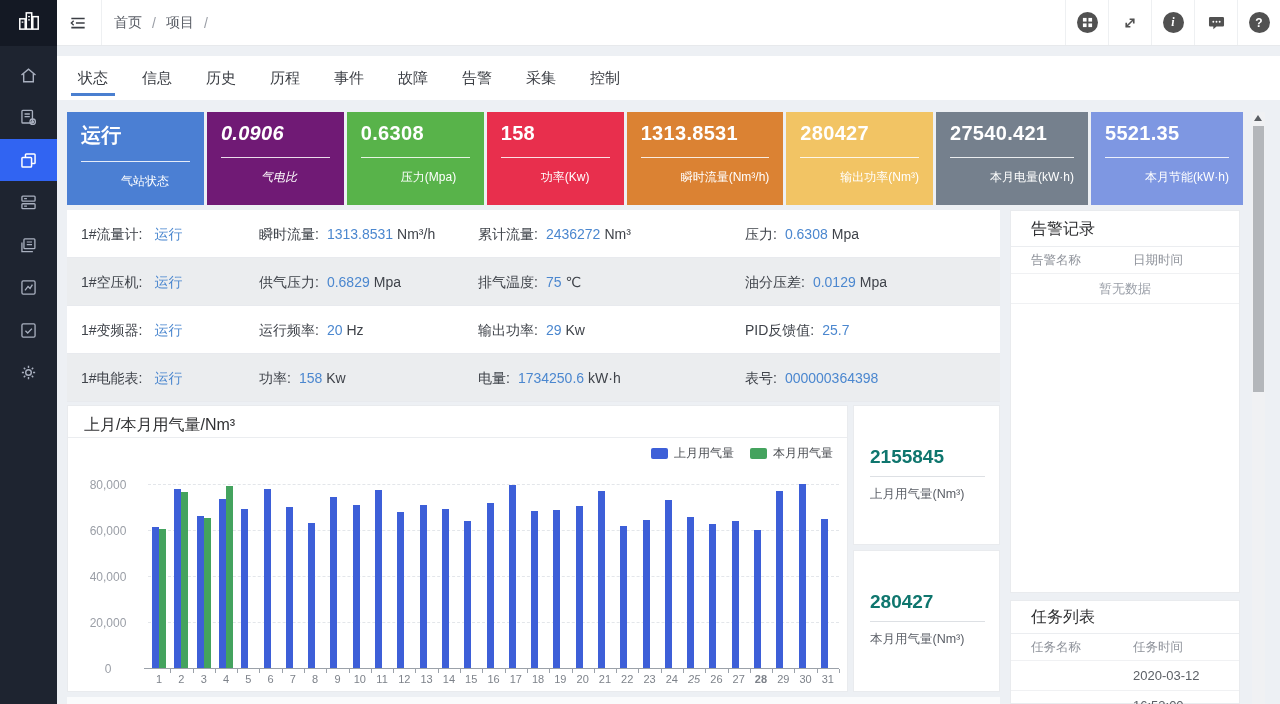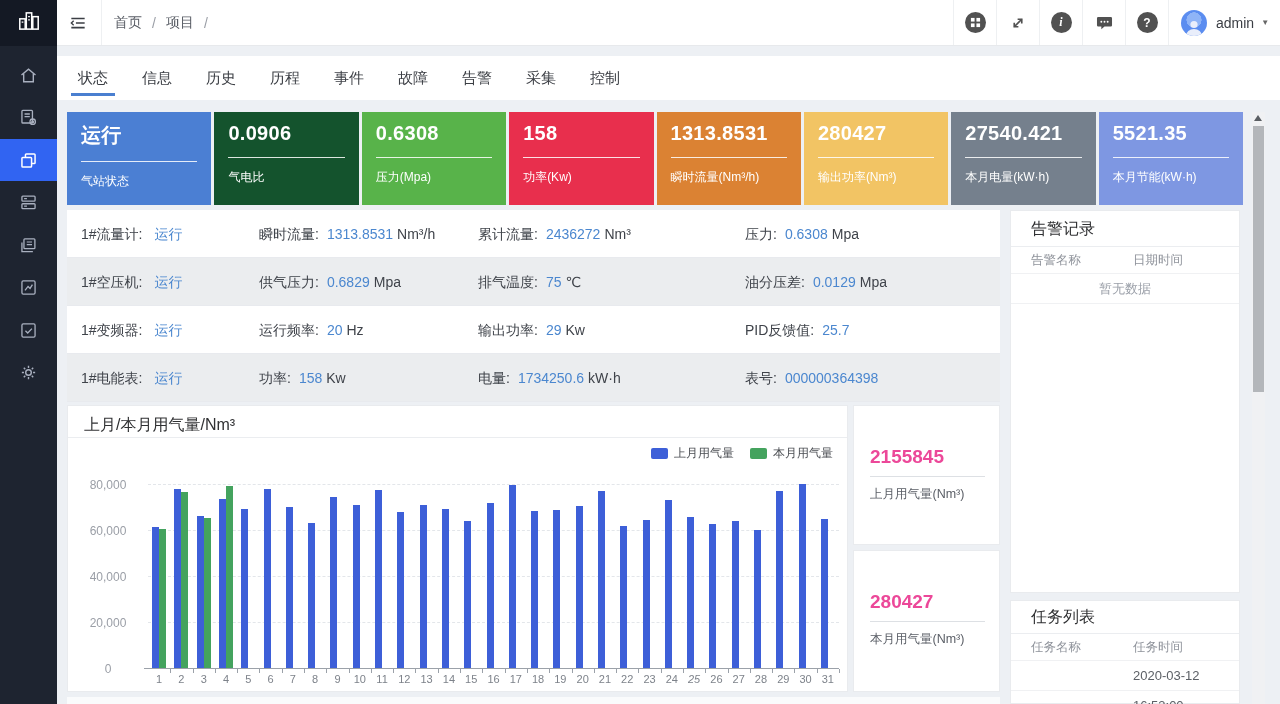--- a/index.html
+++ b/index.html
@@ -35,21 +35,21 @@
   
   .tabbar { position:absolute; left:57px; top:56px; width:1223px; height:44px; background:#fff; display:flex; align-items:stretch; padding-left:21px; }
   .tab { position:relative; display:flex; align-items:center; margin-right:34px; font-size:15px; color:#3b3e44; cursor:pointer; }
   .tab.active::after { content:""; position:absolute; left:50%; transform:translateX(-50%); bottom:4px; width:44px; height:3px; background:#4a7fd0; }
 
   
   .cards-row { position:absolute; left:67px; top:112px; width:1176px; height:93px; display:flex; gap:3px; }
   .stat-card { flex:1; color:#fff; padding:10px 14px 0 14px; cursor:default; }
   .stat-card .val { font-size:20px; font-weight:bold; letter-spacing:0.3px; white-space:nowrap; }
   .stat-card .rule { height:1px; background:rgba(255,255,255,0.85); margin-top:12px; }
-  .stat-card .lbl { font-size:12px; margin-top:11px; white-space:nowrap; }
+  .stat-card .lbl { font-size:12px; margin-top:11px; white-space:nowrap;margin-left:40px; }
 
   
   .device-rows { position:absolute; left:67px; top:210px; width:933px; }
   .device-row { position:relative; height:48px; line-height:48px; font-size:14px; border-bottom:1px solid #e8eaee; }
   .device-row:nth-child(odd) { background:#fff; }
   .device-row:nth-child(even) { background:#ebedef; }
   .drc { position:absolute; top:0; white-space:nowrap; }
   .drc.c1 { left:14px; }
   .drc.c2 { left:192px; }
   .drc.c3 { left:411px; }
@@ -72,21 +72,21 @@
   .gridline { position:absolute; left:0; right:0; height:0; border-top:1px dashed #e3e6ea; }
   .x-axis { position:absolute; left:-4px; right:0; height:0; border-top:1px solid #9ba1a9; }
   .tickmark { position:absolute; width:1px; height:4px; background:#9ba1a9; }
   .ytick { position:absolute; left:-72px; width:64px; text-align:center; font-size:12px; color:#9a9ea6; }
   .xtick { position:absolute; top:222px; width:22px; text-align:center; font-size:11px; color:#7d828a; }
   .bar { position:absolute; }
 
   
   .sum-card-a { left:853px; top:405px; width:147px; height:140px; }
   .sum-card-b { left:853px; top:550px; width:147px; height:142px; }
-  .sum-val { position:absolute; left:16px; top:40px; font-size:19px; font-weight:bold; color:#ec4899; }
+  .sum-val { position:absolute; left:16px; top:40px; font-size:19px; font-weight:bold; color:#0f766e; }
   .sum-rule { position:absolute; left:16px; width:115px; top:70px; height:1px; background:#dde0e4; }
   .sum-lbl { position:absolute; left:16px; top:80px; font-size:12.5px; color:#5a5e66; white-space:nowrap; }
 
   
   .alarm-panel { left:1010px; top:210px; width:230px; height:383px; }
   .panel-title { position:absolute; left:20px; top:0; height:35px; line-height:35px; font-size:16px; color:#303133; }
   .panel-title-rule { position:absolute; left:0; right:0; top:35px; height:1px; background:#ebedf0; }
   .panel-cols { position:absolute; left:0; right:0; top:36px; height:27px; line-height:27px; font-size:12.5px; color:#8f939b; border-bottom:1px solid #f0f1f3; }
   .col-1 { position:absolute; left:20px; }
   .col-2 { position:absolute; left:122px; }
@@ -159,30 +159,20 @@
         <svg width="19" height="19" viewBox="0 0 24 24">
             <path fill="#515151" d="M4 5h16a1.5 1.5 0 0 1 1.5 1.5v9A1.5 1.5 0 0 1 20 17h-8l-4 3.4V17H4a1.5 1.5 0 0 1-1.5-1.5v-9A1.5 1.5 0 0 1 4 5z"></path>
             <circle cx="8" cy="11" r="1.2" fill="#fff"></circle>
             <circle cx="12" cy="11" r="1.2" fill="#fff"></circle>
             <circle cx="16" cy="11" r="1.2" fill="#fff"></circle>
           </svg>
       </div>
       <div class="hdr-cell">
         <span class="circle-icon">?</span>
       </div>
-      <div class="user-cell">
-        <span class="avatar">
-          <svg width="20" height="16" viewBox="0 0 20 16">
-              <circle cx="10" cy="4.5" r="3.6" fill="#e9eefb"></circle>
-              <path d="M2 16 a8 7 0 0 1 16 0z" fill="#e9eefb"></path>
-            </svg>
-        </span>
-        <span class="user-name">admin</span>
-        <span class="caret">▼</span>
-      </div>
     </div>
   </div>
 
   <div class="sidebar">
     <div class="side-item" style="top:8px">
       <svg viewBox="0 0 24 24" fill="none" stroke="currentColor" stroke-width="1.6">
           <path d="M4 11.5 L12 4.8 L20 11.5"></path>
           <path d="M6.5 9.8 V19.2 H17.5 V9.8"></path>
         </svg>
     </div>
@@ -245,21 +235,21 @@
     <div class="tab">采集</div>
     <div class="tab">控制</div>
   </div>
 
   <div class="cards-row">
     <div class="stat-card" style="background-color: rgb(75, 127, 211);">
       <div class="val">运行</div>
       <div class="rule"></div>
       <div class="lbl">气站状态</div>
     </div>
-    <div class="stat-card" style="background-color: #14532d;">
+    <div class="stat-card" style="background-color: #701a75; font-style: italic;">
       <div class="val">0.0906</div>
       <div class="rule"></div>
       <div class="lbl">气电比</div>
     </div>
     <div class="stat-card" style="background-color: rgb(88, 179, 74);">
       <div class="val">0.6308</div>
       <div class="rule"></div>
       <div class="lbl">压力(Mpa)</div>
     </div>
     <div class="stat-card" style="background-color: rgb(232, 47, 77);">
@@ -418,21 +408,21 @@
         <div class="bar" style="left: 516.823px; width: 7px; top: 48.64px; height: 168.36px; background: rgb(61, 95, 216);"></div>
         <div class="xtick" style="left: 535.113px; font-style: italic;">25</div>
         <div class="tickmark" style="left: 557.258px; top: 218px;"></div>
         <div class="bar" style="left: 539.113px; width: 7px; top: 66.35px; height: 150.65px; background: rgb(61, 95, 216);"></div>
         <div class="xtick" style="left: 557.403px;">26</div>
         <div class="tickmark" style="left: 579.548px; top: 218px;"></div>
         <div class="bar" style="left: 561.403px; width: 7px; top: 73.48px; height: 143.52px; background: rgb(61, 95, 216);"></div>
         <div class="xtick" style="left: 579.694px;">27</div>
         <div class="tickmark" style="left: 601.839px; top: 218px;"></div>
         <div class="bar" style="left: 583.694px; width: 7px; top: 70.49px; height: 146.51px; background: rgb(61, 95, 216);"></div>
-        <div class="xtick" style="left: 601.984px;">28</div>
+        <div class="xtick" style="left: 601.984px; font-weight: bold;">28</div>
         <div class="tickmark" style="left: 624.129px; top: 218px;"></div>
         <div class="bar" style="left: 605.984px; width: 7px; top: 78.54px; height: 138.46px; background: rgb(61, 95, 216);"></div>
         <div class="xtick" style="left: 624.274px;">29</div>
         <div class="tickmark" style="left: 646.419px; top: 218px;"></div>
         <div class="bar" style="left: 628.274px; width: 7px; top: 39.9px; height: 177.1px; background: rgb(61, 95, 216);"></div>
         <div class="xtick" style="left: 646.565px;">30</div>
         <div class="tickmark" style="left: 668.71px; top: 218px;"></div>
         <div class="bar" style="left: 650.565px; width: 7px; top: 33px; height: 184px; background: rgb(61, 95, 216);"></div>
         <div class="xtick" style="left: 668.855px;">31</div>
         <div class="tickmark" style="left: 691px; top: 218px;"></div>

